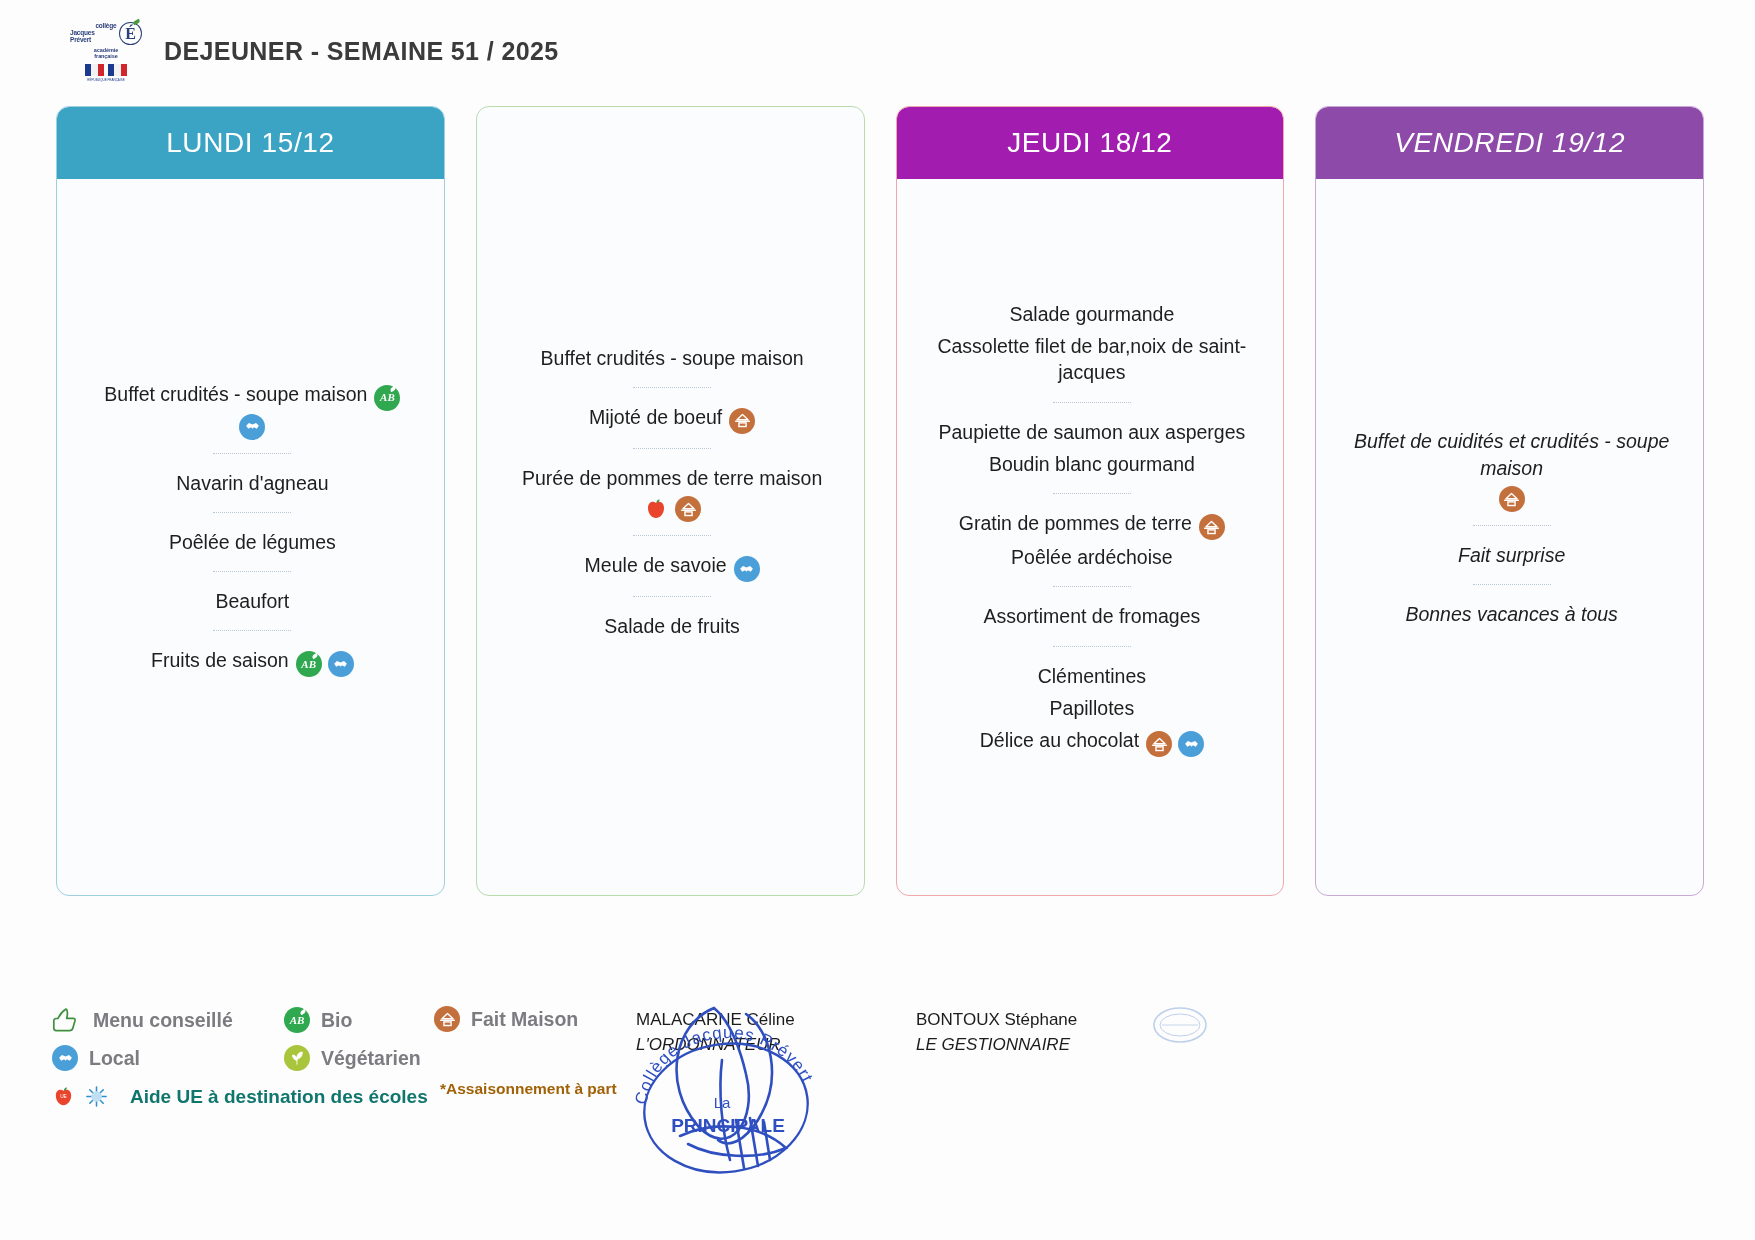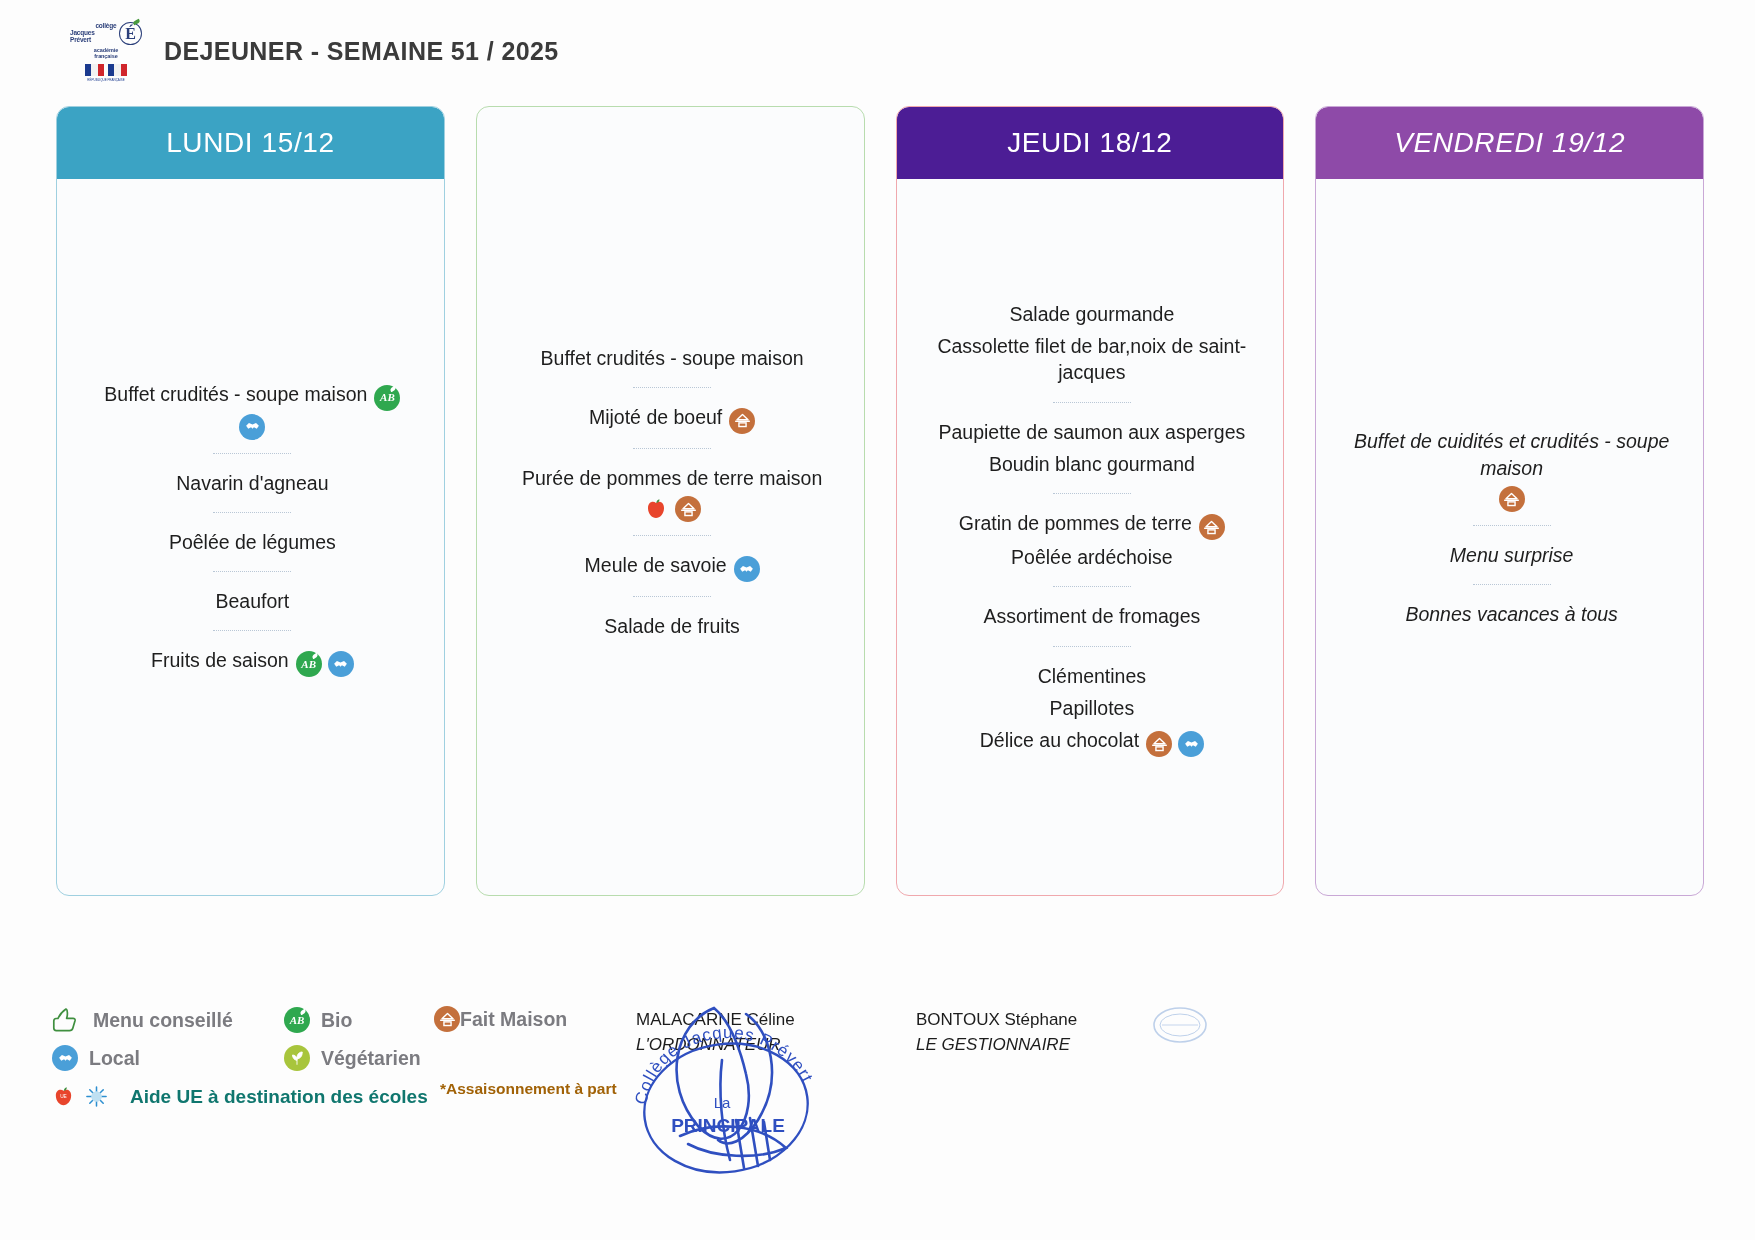--- a/index.html
+++ b/index.html
@@ -241,20 +241,21 @@
     left: 440px; top: 1080px;
     font-size: 15.5px;
     font-weight: bold;
     color: #a16207;
   }
   #faitmaison-legend {
     position: absolute;
     left: 434px; top: 1006px;
     display: flex;
     align-items: center;
+    gap: 11px;
   }
 
   
   .thumb-icon { width: 30px; height: 28px; }
 
   
   .sig {
     position: absolute;
     font-size: 17px;
     color: #1c1c1c;
@@ -391,21 +392,21 @@
                 <svg viewBox="0 0 24 24" width="17" height="17">
                   <path d="M3 11 L7 7 L12 9 L17 7 L21 11 L18 15 L14 13 L12 15 L10 13 L6 15 Z" fill="#ffffff"></path>
                 </svg>
               </span>
             </span></div>
           <div class="sep"></div>
           <div class="menu-item"><span class="line-inner">Salade de fruits</span></div>
         </div>
       </div>
       <div class="day-card" style="border-color: rgb(240, 168, 173);">
-        <div class="day-header" style="background: #4c1d95;">
+        <div class="day-header" style="background: #a21caf;">
           <span>JEUDI 18/12</span>
         </div>
         <div class="day-body">
           <div class="menu-item"><span class="line-inner">Salade gourmande</span></div>
           <div class="menu-item"><span class="line-inner">Cassolette filet de bar,noix de saint-jacques</span></div>
           <div class="sep"></div>
           <div class="menu-item"><span class="line-inner">Paupiette de saumon aux asperges</span></div>
           <div class="menu-item"><span class="line-inner">Boudin blanc gourmand</span></div>
           <div class="sep"></div>
           <div class="menu-item"><span class="line-inner">Gratin de pommes de terre</span><span class="badges">
@@ -448,21 +449,21 @@
           <div class="badges stacked">
             <span class="bdg bdg-maison">
               <svg viewBox="0 0 24 24" width="19" height="19">
                 <path d="M5 11 L12 4.5 L19 11 Z" fill="none" stroke="#ffffff" stroke-width="1.8" stroke-linejoin="round"></path>
                 <line x1="3.5" y1="13" x2="20.5" y2="13" stroke="#ffffff" stroke-width="2.1" stroke-linecap="round"></line>
                 <rect x="7.5" y="15" width="9" height="4.6" fill="none" stroke="#ffffff" stroke-width="1.8"></rect>
               </svg>
             </span>
           </div>
           <div class="sep"></div>
-          <div class="menu-item"><span class="line-inner">Menu surprise</span></div>
+          <div class="menu-item"><span class="line-inner">Fait surprise</span></div>
           <div class="sep"></div>
           <div class="menu-item"><span class="line-inner">Bonnes vacances à tous</span></div>
         </div>
       </div>
     </div>
 
   <div id="legend">
     <div class="legend-grid">
       <div class="legend-cell">
         <svg class="thumb-icon" viewBox="0 0 30 28">

